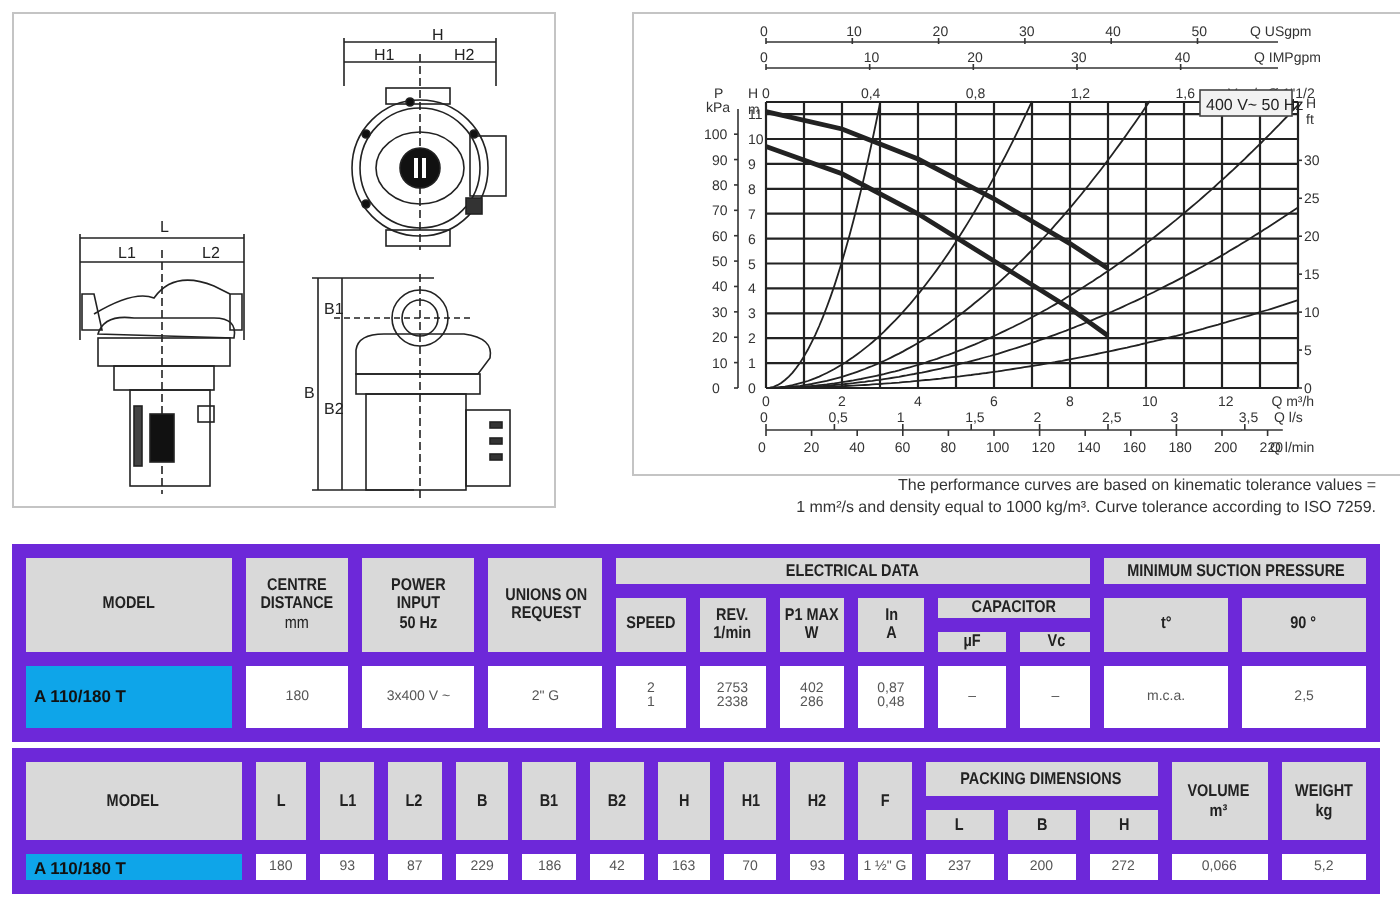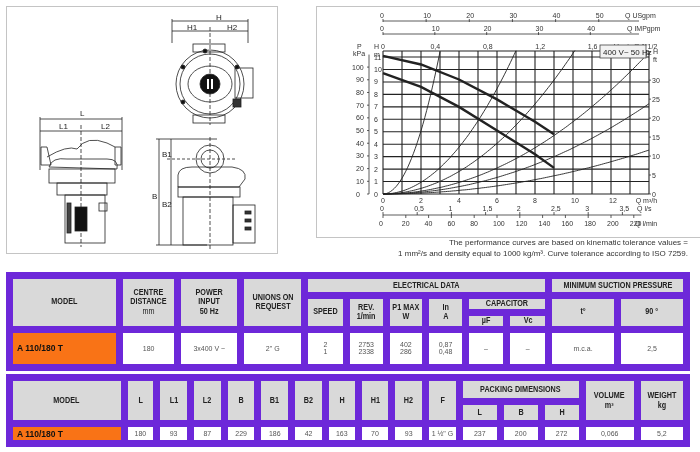--- a/index.html
+++ b/index.html
@@ -6,21 +6,21 @@
   body { width: 700px; height: 452px; background: #ffffff; font-family: "Liberation Sans", sans-serif; color: #222; position: relative; overflow: hidden; }
   .panel { position: absolute; border: 1px solid #c4c4c4; background: #fff; }
   #drawing-panel { left: 6px; top: 6px; width: 272px; height: 248px; }
   #chart-panel { left: 316px; top: 6px; width: 390px; height: 232px; }
   .note { position: absolute; right: 12px; font-size: 8px; color: #333; text-align: right; font-family: "Liberation Sans", sans-serif; }
   table { position: absolute; border-collapse: collapse; font-family: "Liberation Sans", sans-serif; }
   table td, table th { border: 7px solid #6d28d9; text-align: center; vertical-align: middle; }
   th { background: #d9d9d9; font-weight: bold; font-size: 8.5px; color: #222; line-height: 1.15; transform-origin: center; }
   th span.cond { display: inline-block; transform: scaleX(0.85); }
   td { font-size: 7px; color: #555; background: #fff; }
-  td.model { background: #f97316; text-align: left; font-weight: bold; font-size: 8.5px; color: #111; padding-left: 4px; }
+  td.model { background: #0ea5e9; text-align: left; font-weight: bold; font-size: 8.5px; color: #111; padding-left: 4px; }
   .tbl { border: 2px solid #444; }
   svg text { font-family: "Liberation Sans", sans-serif; }
 </style>
 </head>
 <body>
 
 <div class="panel" id="drawing-panel">
   <svg width="272" height="248" viewBox="0 0 272 248">
     <g stroke="#222" fill="none" stroke-width="0.8">
 

